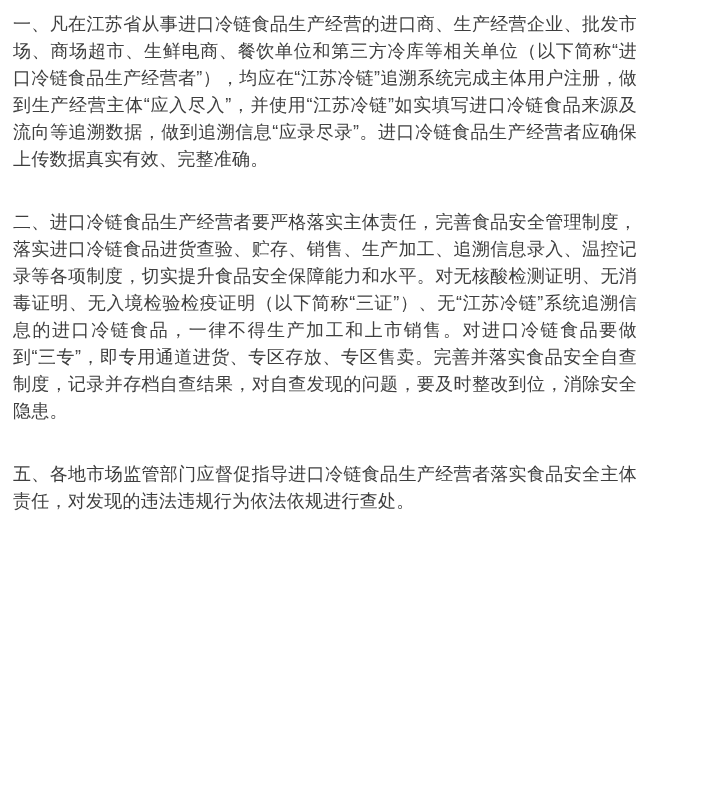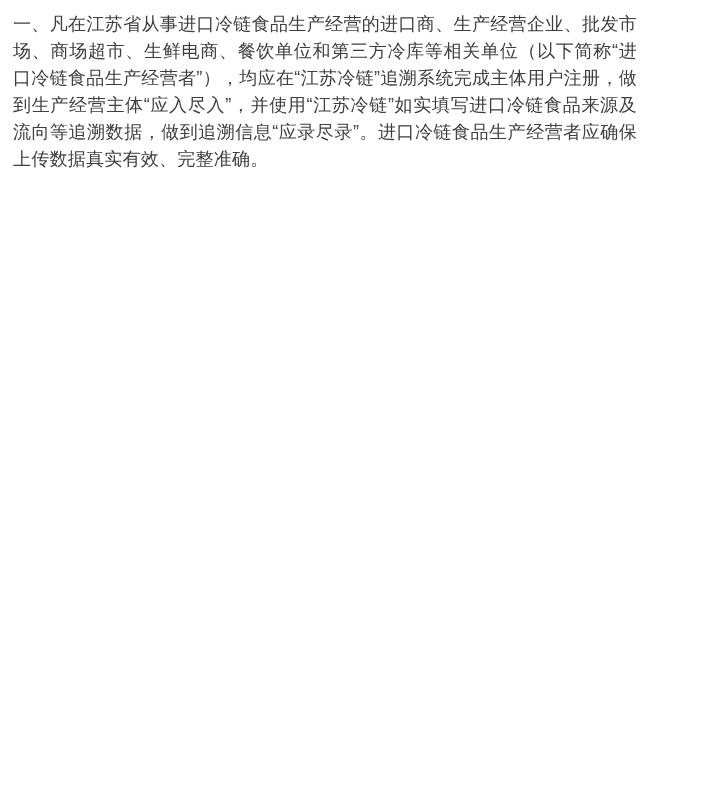--- a/index.html
+++ b/index.html
@@ -27,13 +27,15 @@
   }
   .article p:last-child {
     margin-bottom: 0;
   }
 </style>
 </head>
 <body>
 
 <div class="article" style="color: rgb(62, 62, 62); background: rgb(255, 255, 255);">
   <p>一、凡在江苏省从事进口冷链食品生产经营的进口商、生产经营企业、批发市场、商场超市、生鲜电商、餐饮单位和第三方冷库等相关单位（以下简称“进口冷链食品生产经营者”），均应在“江苏冷链”追溯系统完成主体用户注册，做到生产经营主体“应入尽入”，并使用“江苏冷链”如实填写进口冷链食品来源及流向等追溯数据，做到追溯信息“应录尽录”。进口冷链食品生产经营者应确保上传数据真实有效、完整准确。</p>
+  <p>二、进口冷链食品生产经营者要严格落实主体责任，完善食品安全管理制度，落实进口冷链食品进货查验、贮存、销售、生产加工、追溯信息录入、温控记录等各项制度，切实提升食品安全保障能力和水平。对无核酸检测证明、无消毒证明、无入境检验检疫证明（以下简称“三证”）、无“江苏冷链”系统追溯信息的进口冷链食品，一律不得生产加工和上市销售。对进口冷链食品要做到“三专”，即专用通道进货、专区存放、专区售卖。完善并落实食品安全自查制度，记录并存档自查结果，对自查发现的问题，要及时整改到位，消除安全隐患。</p>
+  <p>五、各地市场监管部门应督促指导进口冷链食品生产经营者落实食品安全主体责任，对发现的违法违规行为依法依规进行查处。</p>
 </div>
 
 </body></html>

